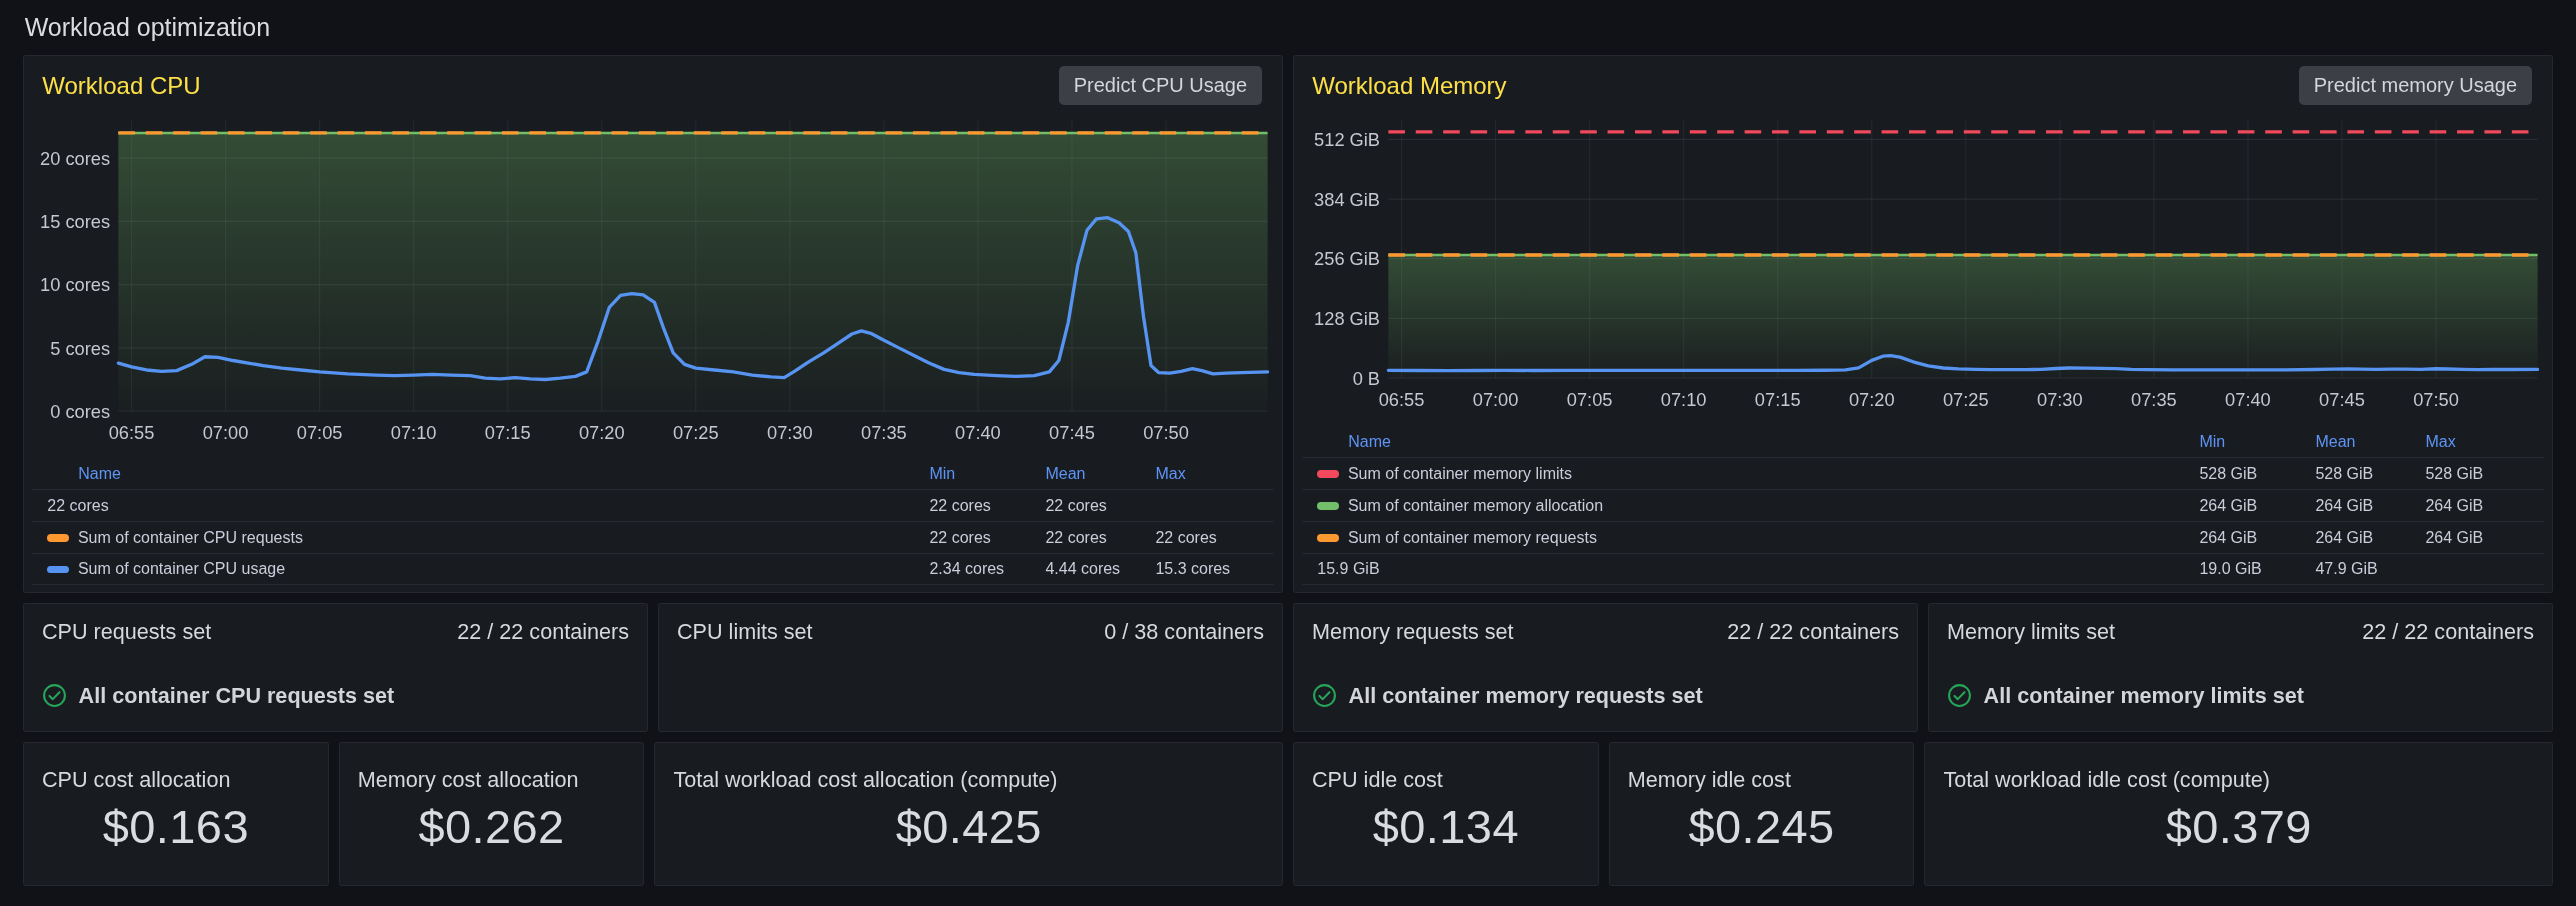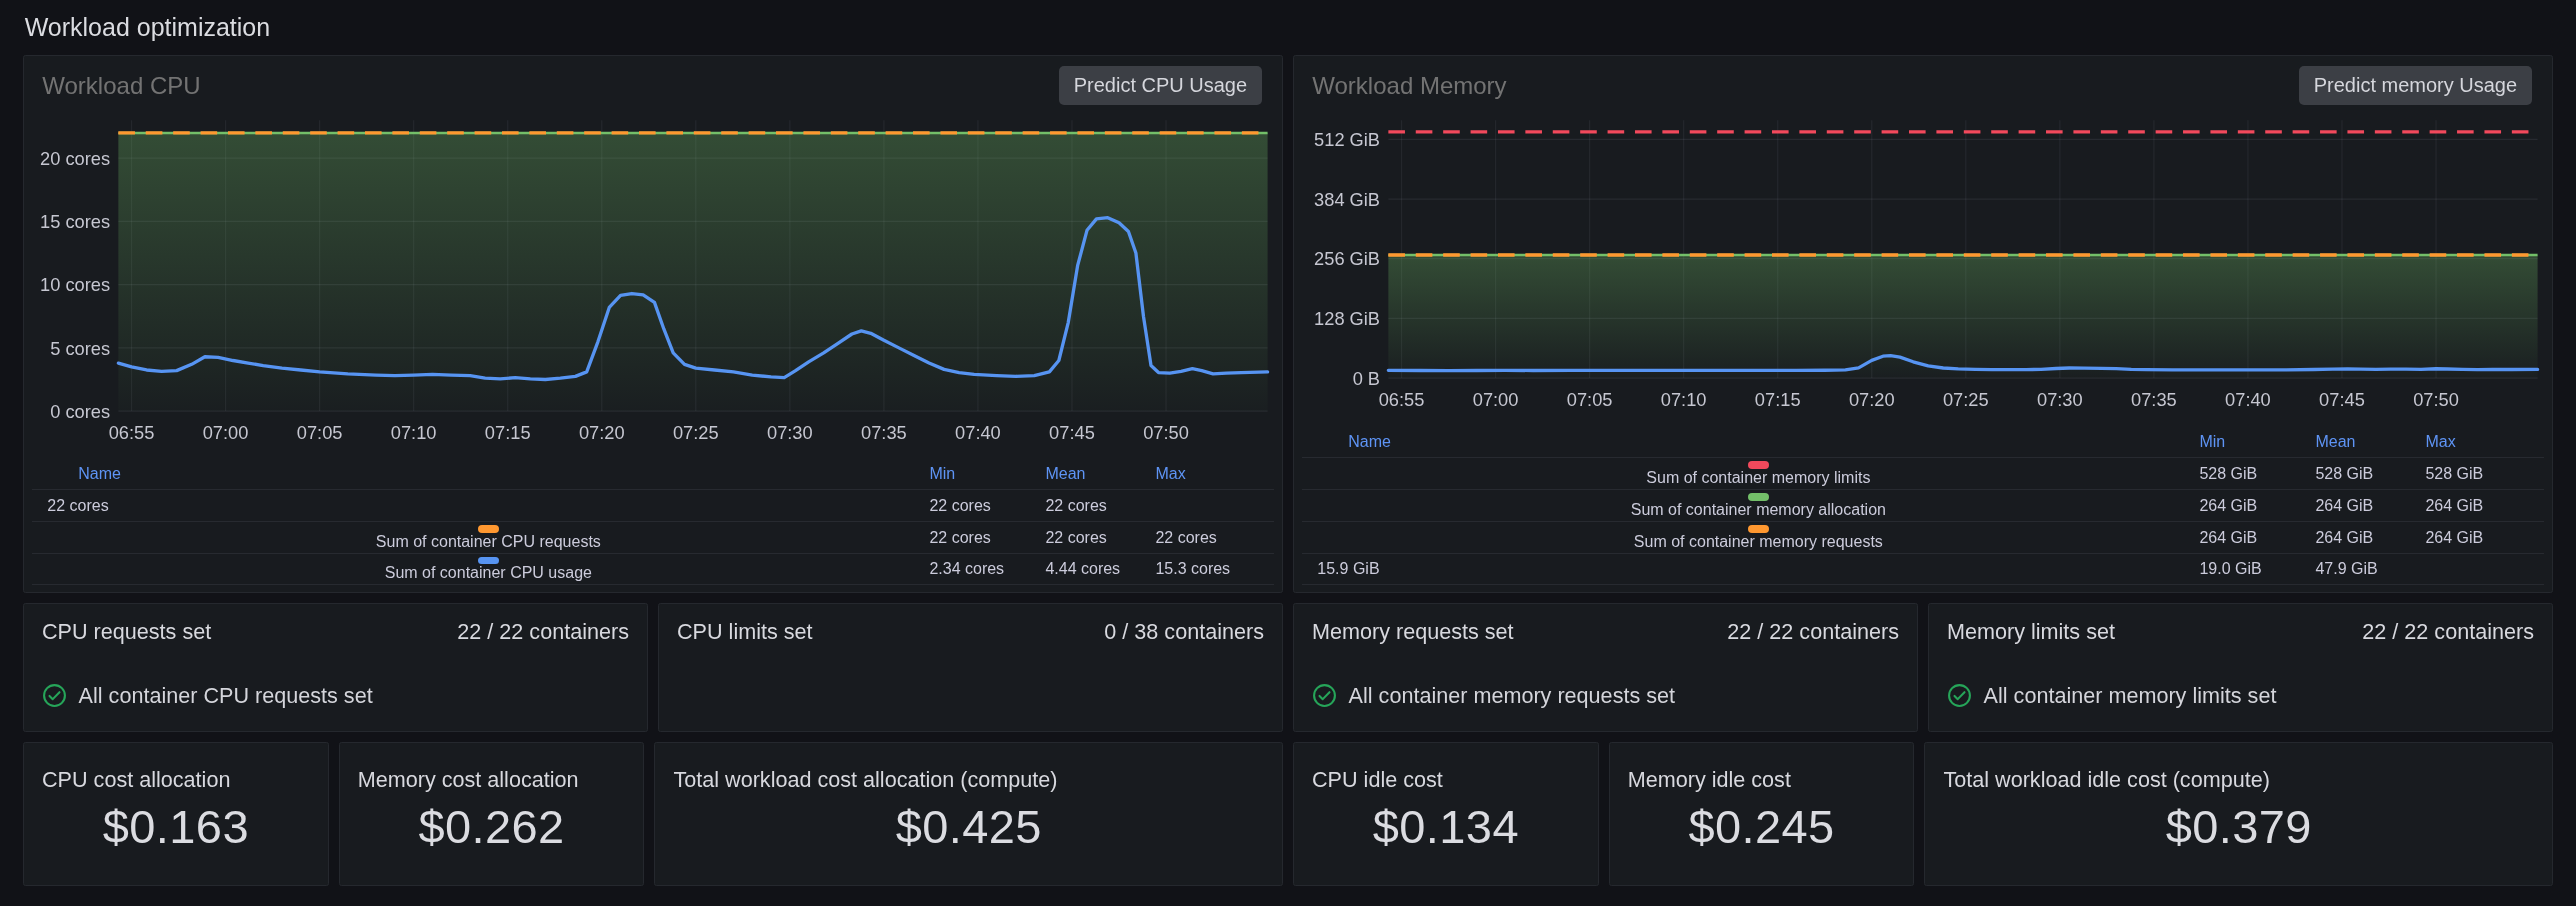--- a/index.html
+++ b/index.html
@@ -22,47 +22,47 @@
     background: #181b1f;
     border: 0.8px solid #25282e;
     border-radius: 2.5px;
     position: relative;
   }
   .chart-panel { padding: 8.3px 8.3px 6.6px 8.3px; display: flex; flex-direction: column; }
   .panel-head {
     display: flex; align-items: center; justify-content: space-between;
     height: 43px; padding: 0 11.6px 0 10px; flex: none;
   }
-  .panel-title { font-size: 24px; font-weight: 500; color: #737373; }
+  .panel-title { font-size: 24px; font-weight: 500; color: #fde047; }
   .predict-btn {
     background: #3c3f45; color: #d5d6dc; border: none; border-radius: 5px;
     font-family: inherit; font-size: 20px; font-weight: 500;
     padding: 8.3px 15px; cursor: pointer;
   }
   svg.chart { width: 100%; display: block; flex: none; }
   svg.chart text { font-family: "Liberation Sans", "DejaVu Sans", sans-serif; }
 
   .legend { margin-top: auto; font-size: 16px; }
   .lg-row {
     display: grid; grid-template-columns: 1fr 116px 110px 110px;
     align-items: center; height: 32px;
     border-top: 0.8px solid rgba(204,204,220,0.09);
     padding: 0 8.3px 0 15px;
   }
   .lg-row:last-child { border-bottom: 0.8px solid rgba(204,204,220,0.09); }
   .lg-head { height: 30px; border-top: none; color: #5e94f5; font-weight: 500; }
   .lg-head .lg-first { padding-left: 31px; }
   .lg-val { white-space: nowrap; }
-  .lg-name { display: flex; align-items: center; min-width: 0; flex-direction: column; }
+  .lg-name { display: flex; align-items: center; gap: 9px; min-width: 0; }
   .swatch { display: inline-block; width: 21.6px; height: 7.5px; border-radius: 4.2px; flex: none; }
   .lg-label { color: #ccccdc; cursor: pointer; white-space: nowrap; }
 
   .stat-panel { padding: 15px 18px; }
   .stat-head { display: flex; justify-content: space-between; align-items: baseline; font-size: 21.6px; color: #d8d9df; }
-  .stat-status { display: flex; align-items: center; gap: 11.6px; margin-top: 38px; font-size: 21.6px; color: #d4d5db; }
+  .stat-status { display: flex; align-items: center; gap: 11.6px; margin-top: 38px; font-size: 21.6px; color: #d4d5db; font-weight: bold; }
   .stat-status svg { flex: none; }
 
   .cost-panel { padding: 24px 18px; display: flex; flex-direction: column; }
   .cost-title { font-size: 21.6px; color: #d8d9df; }
   .cost-middle { flex: 1; display: flex; align-items: center; justify-content: center; }
   .cost-value { font-size: 47px; font-weight: 500; color: #dbdce1; letter-spacing: 0.4px; }
 </style>
 </head>
 <body>
 

